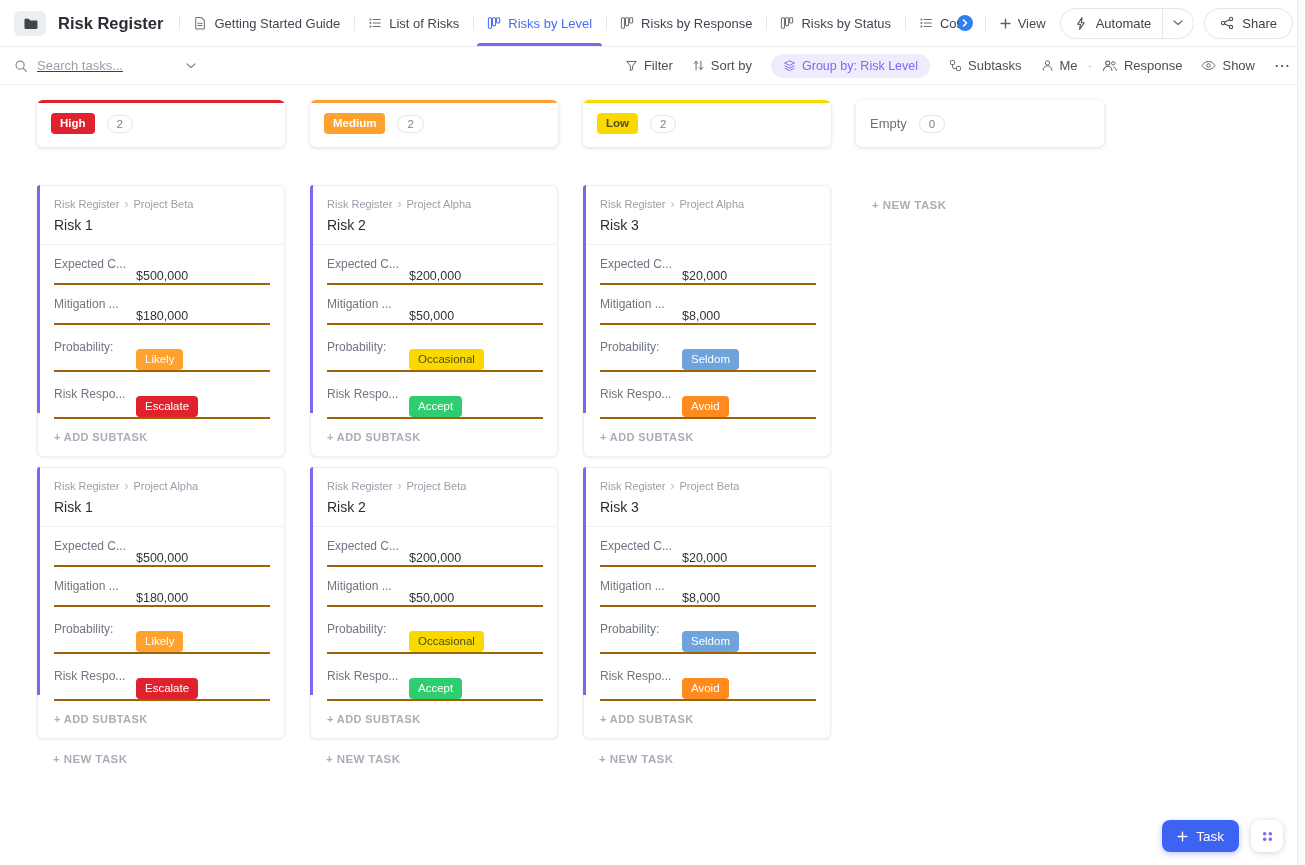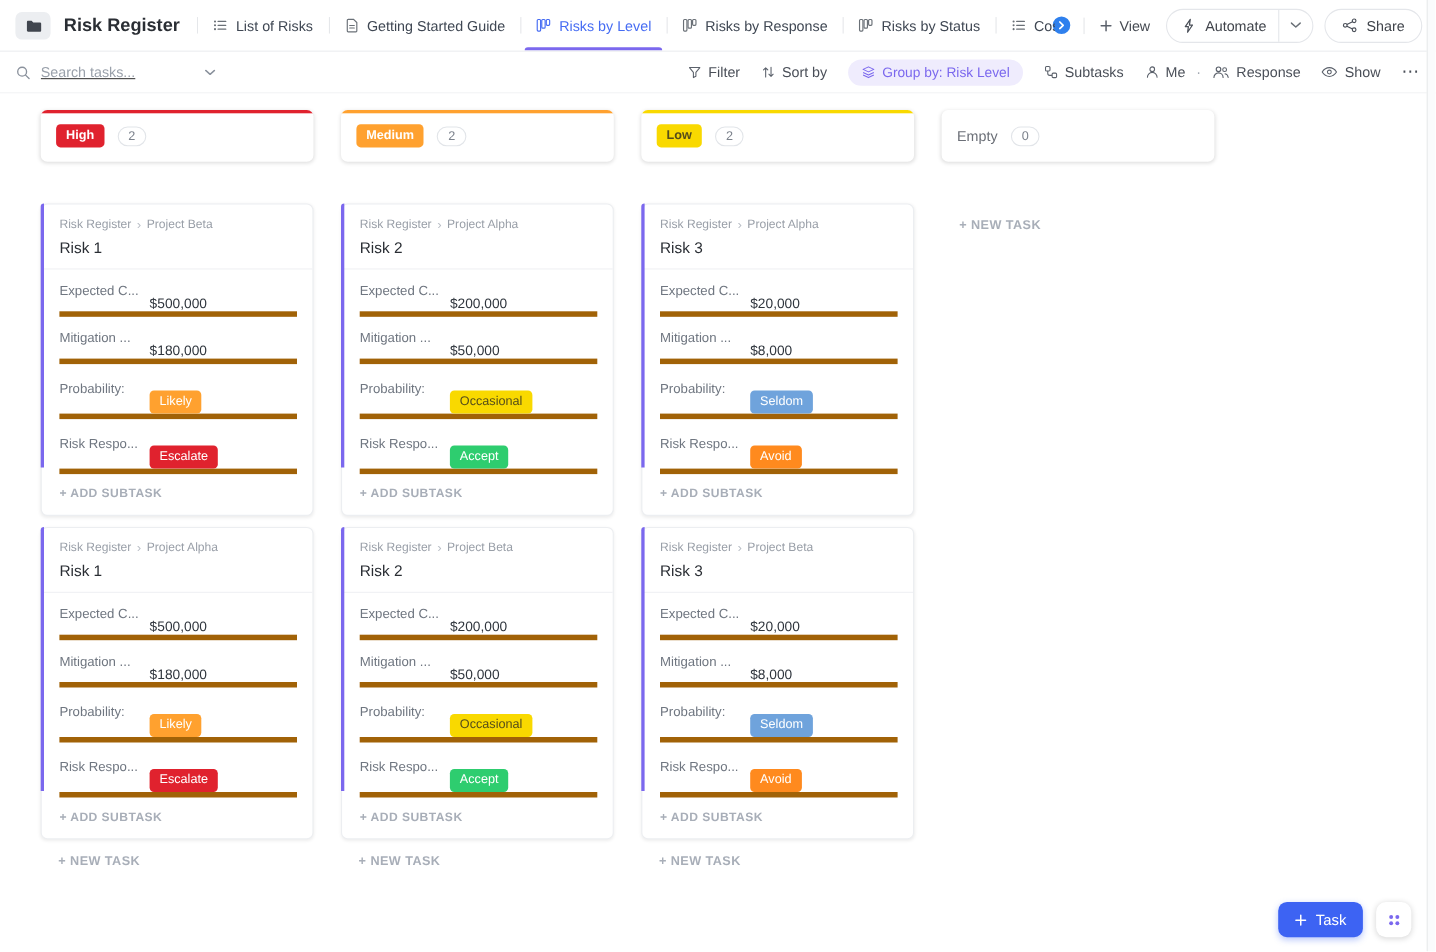--- a/index.html
+++ b/index.html
@@ -119,21 +119,21 @@
     position:absolute; left:-1px; top:-1px; width:3px; bottom:43px;
     background:#7b68ee; border-radius:3px 0 0 0;
   }
   .card-top { padding:12px 14px 0 16px; }
   .breadcrumb { display:flex; align-items:center; gap:5px; font-size:11px; color:#999fa8; }
   .crumb-sep { color:#b9bec6; font-size:12px; line-height:1; }
   .card-title { margin:7px 0 0; font-size:14px; font-weight:500; color:#2a2e34; }
   .fields { margin-top:11px; border-top:1px solid #f0f1f4; }
   .field-row {
     display:flex; align-items:center; min-height:32px; margin:0 14px 0 16px;
-    border-bottom:5px solid #a16207;
+    border-bottom:2px solid #a16207;
   }
   .field-label { width:82px; flex:none; font-size:12px; color:#6f7680; white-space:nowrap; overflow:hidden; }
   .field-value { font-size:12.5px; color:#2f353d;margin-top:24px; }
   .field-value.badge { border-radius:4px; padding:3px 9px; font-size:11.5px; font-weight:500; line-height:1.3; }
   .add-subtask {
     display:block; width:100%; text-align:left; background:none; border:none; cursor:pointer;
     padding:12px 14px 13px 16px; font-size:11px; font-weight:600; letter-spacing:0.4px;
     color:#a8aeb8; font-family:inherit;
   }
   .new-task {
@@ -167,36 +167,36 @@
           <path d="M1.5 3.2c0-.7.6-1.2 1.2-1.2h3.4l1.6 1.8h6.6c.7 0 1.2.6 1.2 1.2v6.6c0 .7-.6 1.2-1.2 1.2H2.7c-.7 0-1.2-.6-1.2-1.2V3.2z" fill="#40454e"></path>
         </svg>
       </span>
   </div>
   <h1 class="page-title">Risk Register</h1>
 
   <nav class="tabs">
       <div class="tab">
     <span class="icon">
           <svg width="14" height="14" viewBox="0 0 16 16">
+            <path d="M4 1.8h5.6L13 5.2V14a.9.9 0 0 1-.9.9H4a.9.9 0 0 1-.9-.9V2.7a.9.9 0 0 1 .9-.9z" fill="none" stroke="currentColor" stroke-width="1.2"></path>
+            <path d="M5.6 8.2h4.8M5.6 10.8h4.8" stroke="currentColor" stroke-width="1.2" stroke-linecap="round"></path>
+          </svg>
+        </span>
+    <span>Getting Started Guide</span>
+  </div>
+      <div class="tab">
+    <span class="icon">
+          <svg width="14" height="14" viewBox="0 0 16 16">
             <circle cx="2.8" cy="4" r="1.1" fill="currentColor"></circle>
             <circle cx="2.8" cy="8" r="1.1" fill="currentColor"></circle>
             <circle cx="2.8" cy="12" r="1.1" fill="currentColor"></circle>
             <path d="M6 4h8M6 8h8M6 12h8" stroke="currentColor" stroke-width="1.3" stroke-linecap="round"></path>
           </svg>
         </span>
     <span>List of Risks</span>
-  </div>
-      <div class="tab">
-    <span class="icon">
-          <svg width="14" height="14" viewBox="0 0 16 16">
-            <path d="M4 1.8h5.6L13 5.2V14a.9.9 0 0 1-.9.9H4a.9.9 0 0 1-.9-.9V2.7a.9.9 0 0 1 .9-.9z" fill="none" stroke="currentColor" stroke-width="1.2"></path>
-            <path d="M5.6 8.2h4.8M5.6 10.8h4.8" stroke="currentColor" stroke-width="1.2" stroke-linecap="round"></path>
-          </svg>
-        </span>
-    <span>Getting Started Guide</span>
   </div>
       <div class="tab active">
     <span class="icon">
           <svg width="14" height="14" viewBox="0 0 16 16">
             <rect x="1.6" y="2" width="3.5" height="12" rx="1" fill="none" stroke="currentColor" stroke-width="1.2"></rect>
             <rect x="6.3" y="2" width="3.5" height="9" rx="1" fill="none" stroke="currentColor" stroke-width="1.2"></rect>
             <rect x="11" y="2" width="3.5" height="6" rx="1" fill="none" stroke="currentColor" stroke-width="1.2"></rect>
           </svg>
         </span>
     <span>Risks by Level</span>

